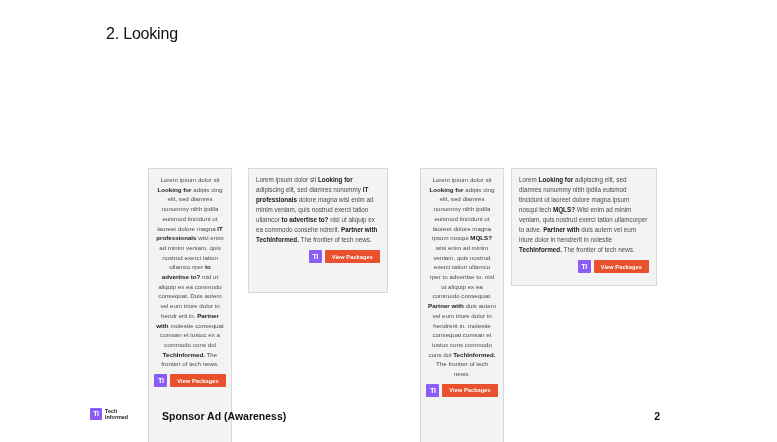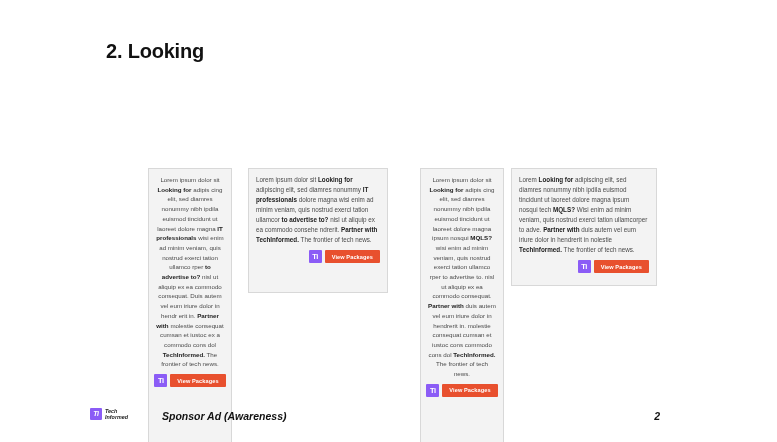--- a/index.html
+++ b/index.html
@@ -20,23 +20,23 @@
     position: relative;
     width: 777px;
     height: 442px;
     background: #ffffff;
   }
 
   
   .slide-title {
     position: absolute;
     left: 106px;
-    top: 40px;
-    font-size: 20px;
-    font-weight: bold;
+    top: 25px;
+    font-size: 16px;
+    font-weight: normal;
     letter-spacing: -0.2px;
     color: #111111;
   }
 
   
   .ads-area {
     position: absolute;
     left: 0;
     top: 82px;
     width: 777px;
@@ -128,21 +128,20 @@
     letter-spacing: 0.1px;
   }
 
   
   .footer {
     position: absolute;
     left: 0;
     bottom: 0;
     width: 740px;
     height: 42px;
-    font-style: italic;
   }
   .footer-logo {
     position: absolute;
     left: 90px;
     top: 8px;
     display: flex;
     align-items: center;
     gap: 3px;
   }
   .footer-logo .ti-badge {

